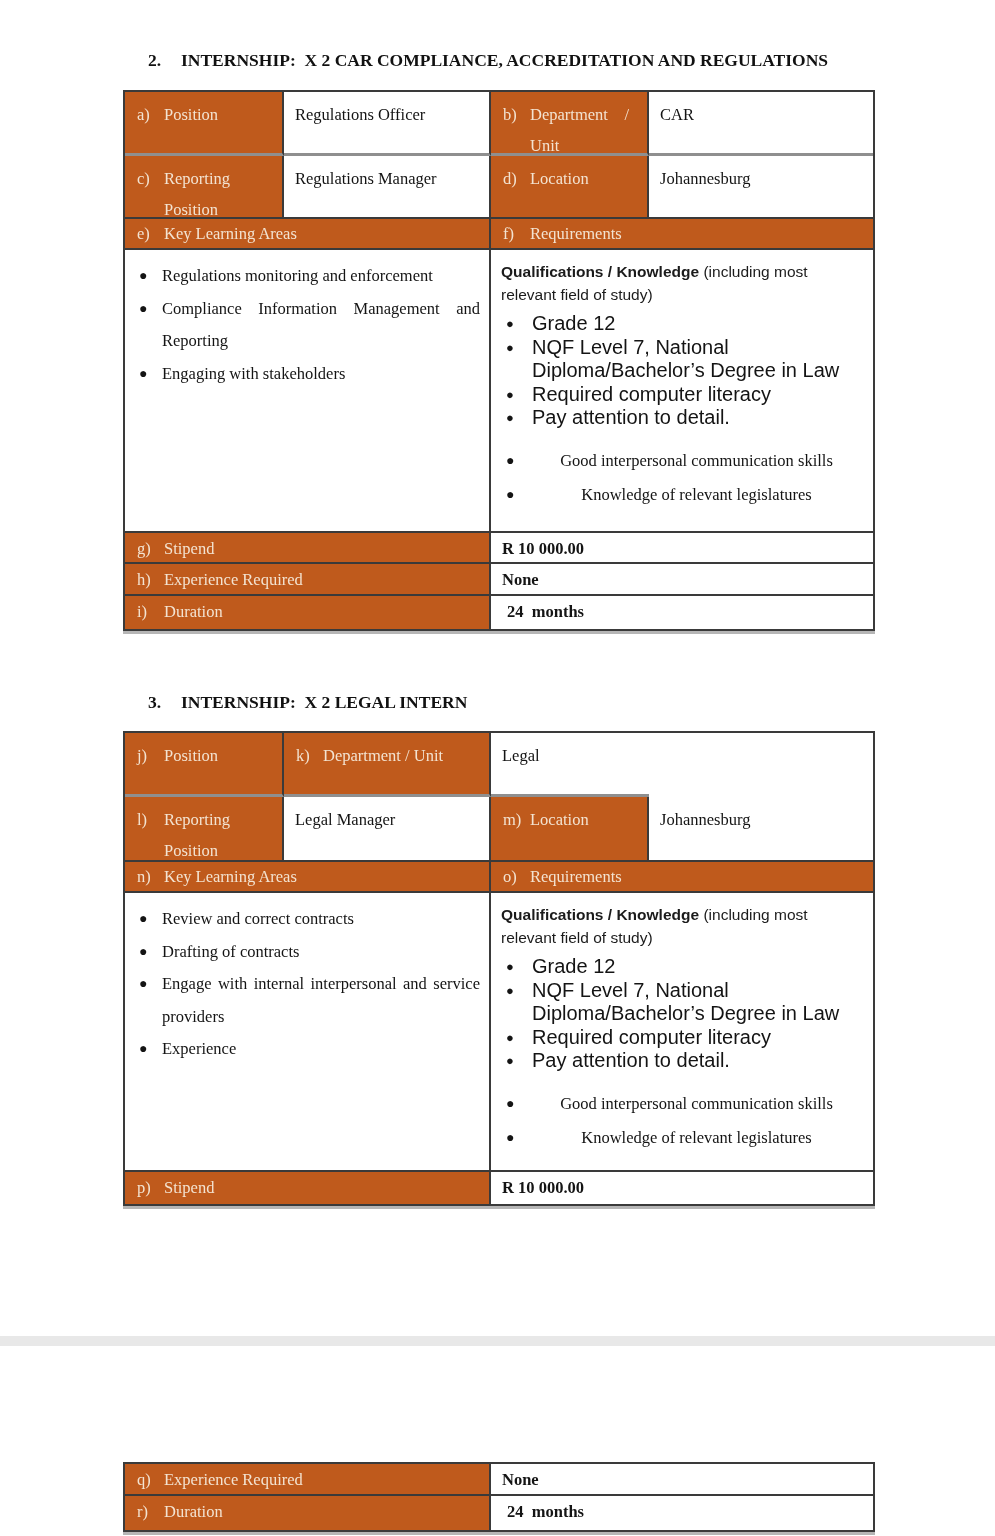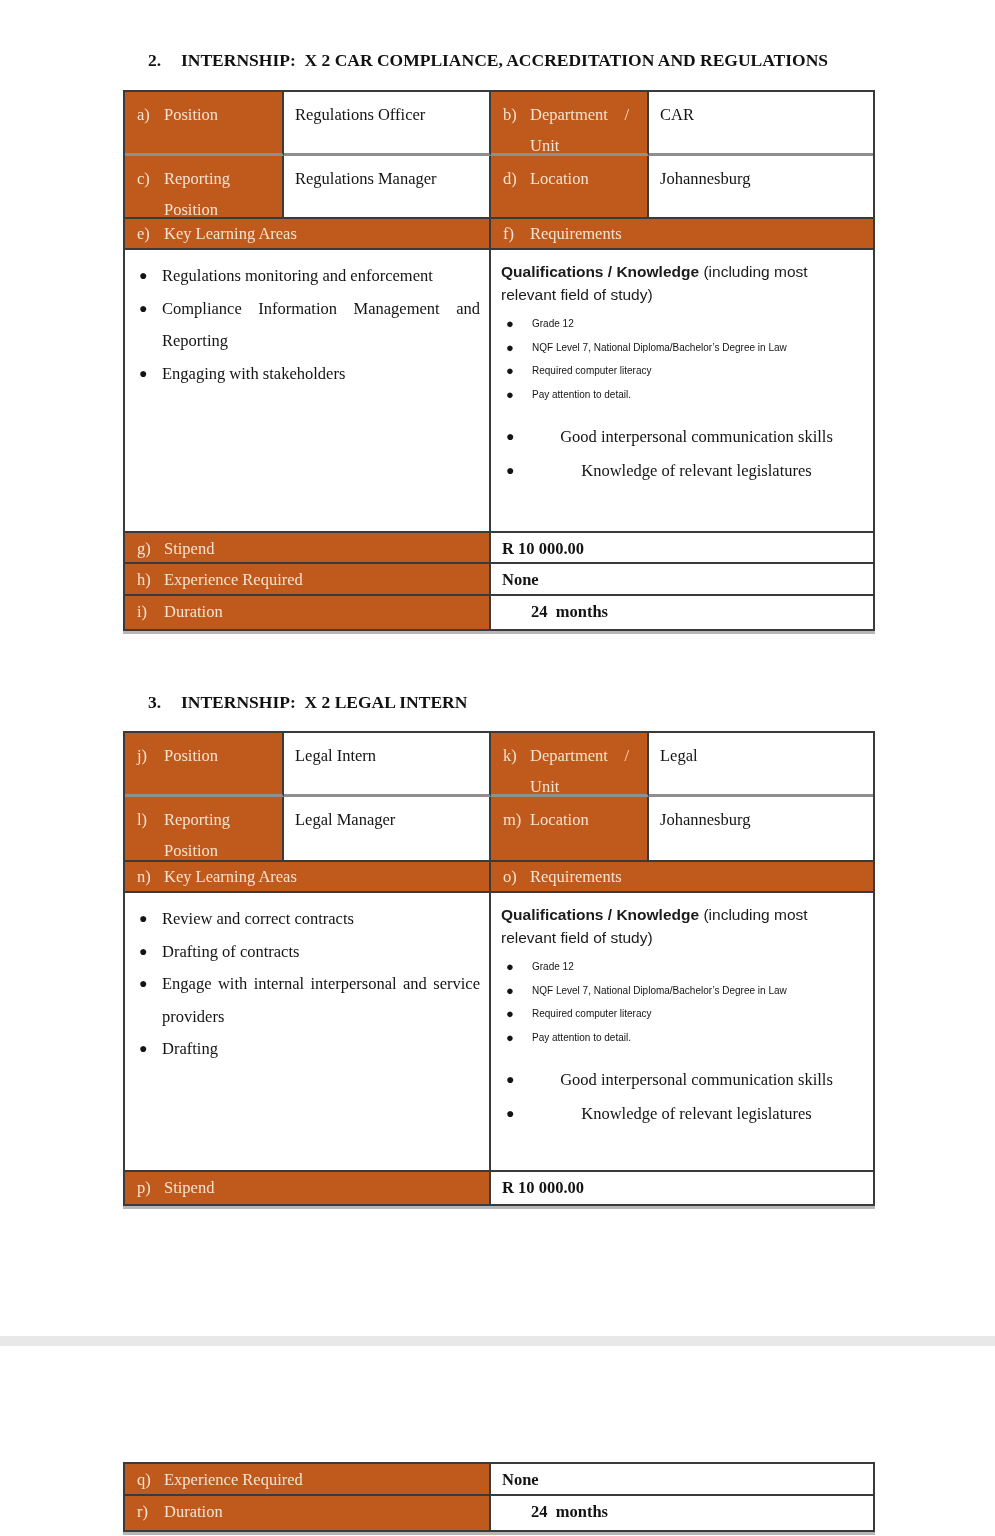--- a/index.html
+++ b/index.html
@@ -34,39 +34,39 @@
   .r.graysep .c{ border-bottom:3px solid #8f8f8f; }
 
   .lab{ background:#bf5a1c; color:#f3e3d1; display:flex;
         padding:7px 6px 0 12px; font-size:16.5px; line-height:31px; }
   .lab .k{ width:27px; flex:none; }
   .lab .t{ flex:1; text-align:justify; padding-right:12px; }
   .lab.single{ padding-top:2px; line-height:27px; }
 
   .val{ padding:7px 8px 0 11px; font-size:16.5px; line-height:31px; white-space:pre-wrap; }
   .val.single{ padding-top:2px; line-height:27px;font-weight:bold; }
-  .val.indent{ padding-left:40px; }
+  .val.indent{ padding-left:16px; }
 
   .hdr-row{ height:31px; }
   .hdr-row .lab{ padding-top:2px; line-height:26px; }
 
   
   .kla{ padding:10px 6px 0 14px; }
   .kla .li{ display:flex; }
   .kla .b{ width:23px; flex:none; font-size:14px; line-height:32.5px; }
   .kla .t{ flex:1; text-align:justify; font-size:16.5px; line-height:32.5px; padding-right:3px; }
 
   
   .req{ padding:10px 12px 0 10px; font-family:"Liberation Sans", sans-serif; }
   .req .head{ font-size:15.5px; line-height:23px; color:#1b1b1b; }
   .req .head .hb{ font-weight:bold; }
   .req .sans{ margin-top:6px; }
   .req .sans .li{ display:flex; }
   .req .sans .b{ width:31px; padding-left:5px; flex:none; font-size:13px; line-height:23.5px; }
-  .req .sans .t{ flex:1; font-size:10px; line-height:23.5px; }
+  .req .sans .t{ flex:1; font-size:20px; line-height:23.5px; }
   .req .serifl{ margin-top:14px; font-family:"Liberation Serif", serif; }
   .req .serifl .li{ display:flex; margin-bottom:1px; }
   .req .serifl .b{ width:31px; padding-left:5px; flex:none; font-size:14px; line-height:33px; }
   .req .serifl .t{ flex:1; font-size:16.5px; line-height:33px;text-align:center; }
 
   
   .h-ab{ height:64px; } .h-cd{ height:63px; }
   .h-body1{ height:283px; }
   .h-g{ height:31px; } .h-h{ height:32px; } .h-i{ height:33px; }
   .h-jk{ height:64px; } .h-lm{ height:65px; }
@@ -203,21 +203,20 @@
   <span>INTERNSHIP:  X 2 LEGAL INTERN</span>
 </div>
 
 <div class="tbl" style="top:731px;">
 
   <div class="r cols4 h-jk graysep">
     <div class="c lab">
       <span class="k">j)</span>
       <span class="t">Position</span>
     </div>
-    <div class="c val">Legal Intern</div>
     <div class="c lab">
       <span class="k">k)</span>
       <span class="t">Department / Unit</span>
     </div>
     <div class="c val">Legal</div>
   </div>
 
   <div class="r cols4 h-lm">
     <div class="c lab">
       <span class="k">l)</span>
@@ -251,21 +250,21 @@
       <div class="li">
           <span class="b">●</span>
           <span class="t">Drafting of contracts</span>
         </div>
       <div class="li">
           <span class="b">●</span>
           <span class="t">Engage with internal interpersonal and service providers</span>
         </div>
       <div class="li">
           <span class="b">●</span>
-          <span class="t">Drafting</span>
+          <span class="t">Experience</span>
         </div>
     </div>
     <div class="c req">
       <div class="head">
         <span class="hb">Qualifications / Knowledge</span><span> (including most relevant field of study)</span>
       </div>
       <div class="sans">
         <div class="li">
             <span class="b">●</span>
             <span class="t">Grade 12</span>

